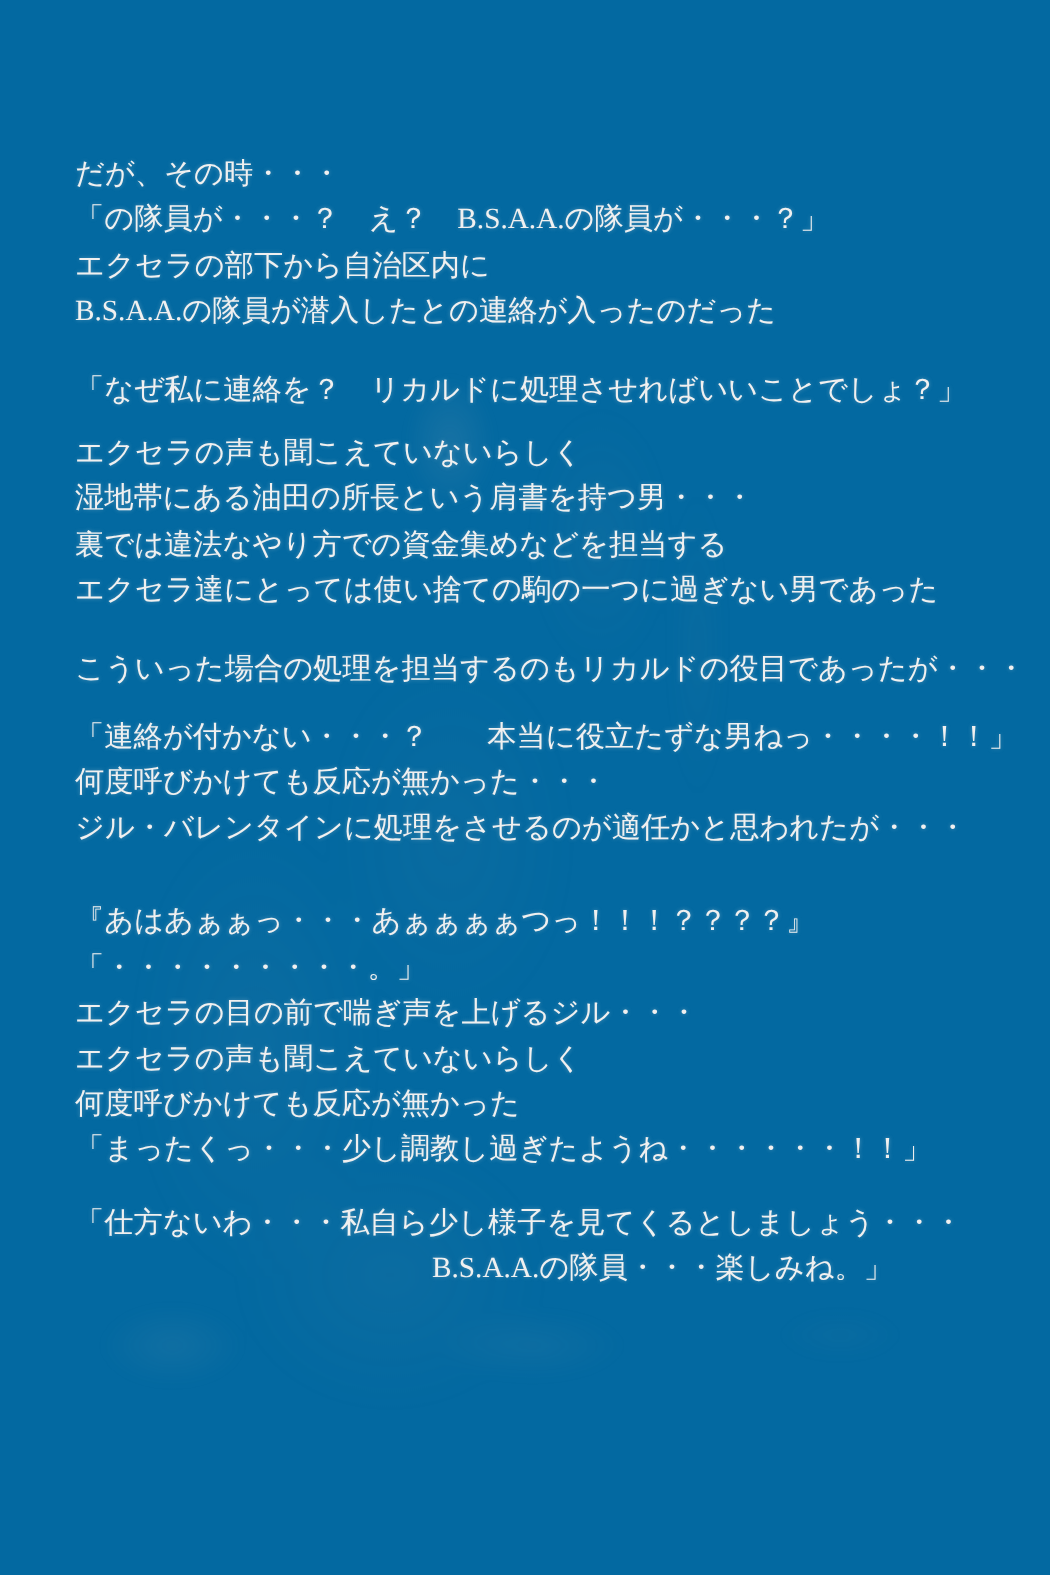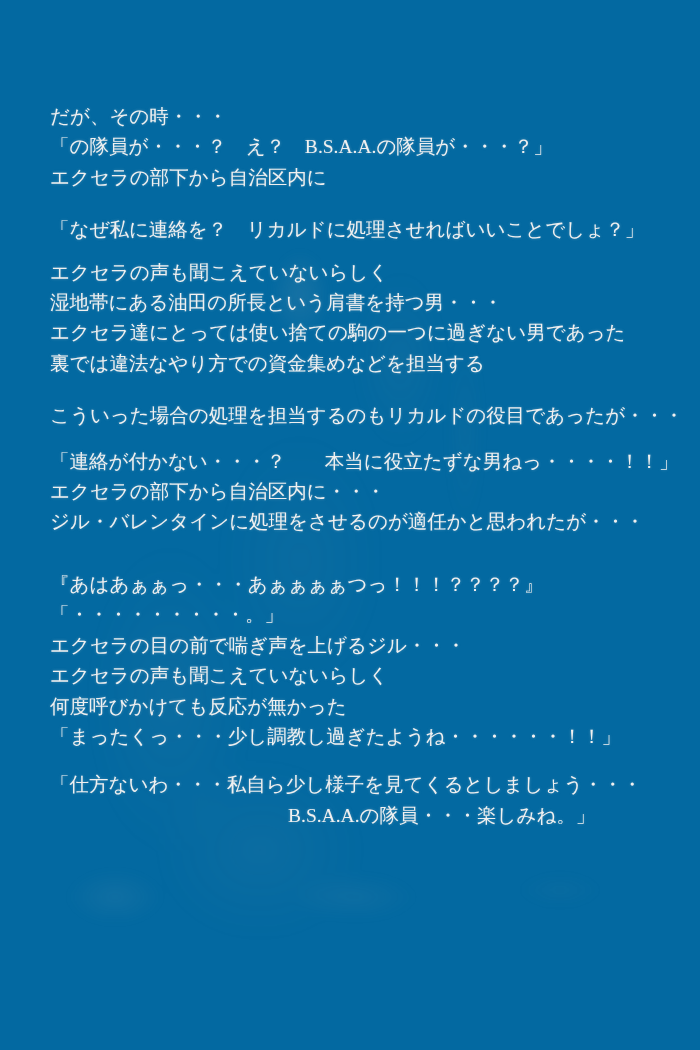--- a/index.html
+++ b/index.html
@@ -57,36 +57,37 @@
 </head>
 <body>
 
 <div class="stage" style="background: #0369a1;">
   <div class="bg-figure"></div>
   <div class="story" id="story" style="color: rgb(240, 240, 240);">
       <div class="block">
         <div class="line">だが、その時・・・</div>
         <div class="line">「の隊員が・・・？　え？　B.S.A.A.の隊員が・・・？」</div>
         <div class="line">エクセラの部下から自治区内に</div>
+        <div class="line">B.S.A.A.の隊員が潜入したとの連絡が入ったのだった</div>
       </div>
       <div class="block">
         <div class="line">「なぜ私に連絡を？　リカルドに処理させればいいことでしょ？」</div>
       </div>
       <div class="block">
         <div class="line">エクセラの声も聞こえていないらしく</div>
         <div class="line">湿地帯にある油田の所長という肩書を持つ男・・・</div>
+        <div class="line">裏では違法なやり方での資金集めなどを担当する</div>
         <div class="line">エクセラ達にとっては使い捨ての駒の一つに過ぎない男であった</div>
-        <div class="line">裏では違法なやり方での資金集めなどを担当する</div>
       </div>
       <div class="block">
         <div class="line">こういった場合の処理を担当するのもリカルドの役目であったが・・・</div>
       </div>
       <div class="block">
         <div class="line">「連絡が付かない・・・？　　本当に役立たずな男ねっ・・・・！！」</div>
-        <div class="line">エクセラの部下から自治区内に・・・</div>
+        <div class="line">何度呼びかけても反応が無かった・・・</div>
         <div class="line">ジル・バレンタインに処理をさせるのが適任かと思われたが・・・</div>
       </div>
       <div class="block">
         <div class="line">『あはあぁぁっ・・・あぁぁぁぁつっ！！！？？？？』</div>
         <div class="line">「・・・・・・・・・。」</div>
         <div class="line">エクセラの目の前で喘ぎ声を上げるジル・・・</div>
         <div class="line">エクセラの声も聞こえていないらしく</div>
         <div class="line">何度呼びかけても反応が無かった</div>
         <div class="line">「まったくっ・・・少し調教し過ぎたようね・・・・・・！！」</div>
       </div>

